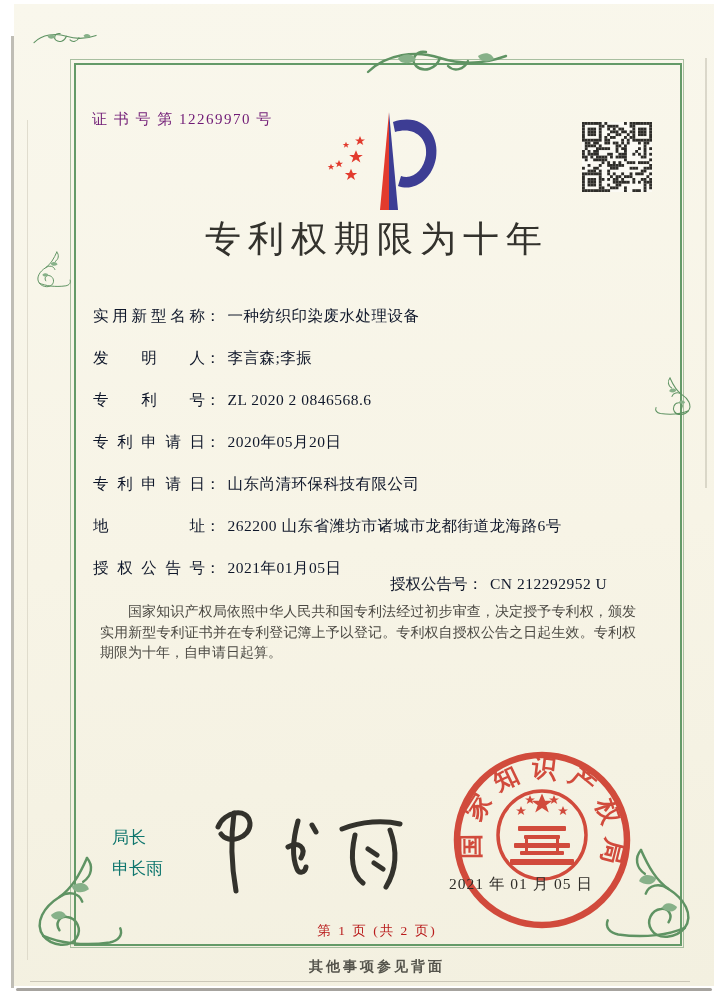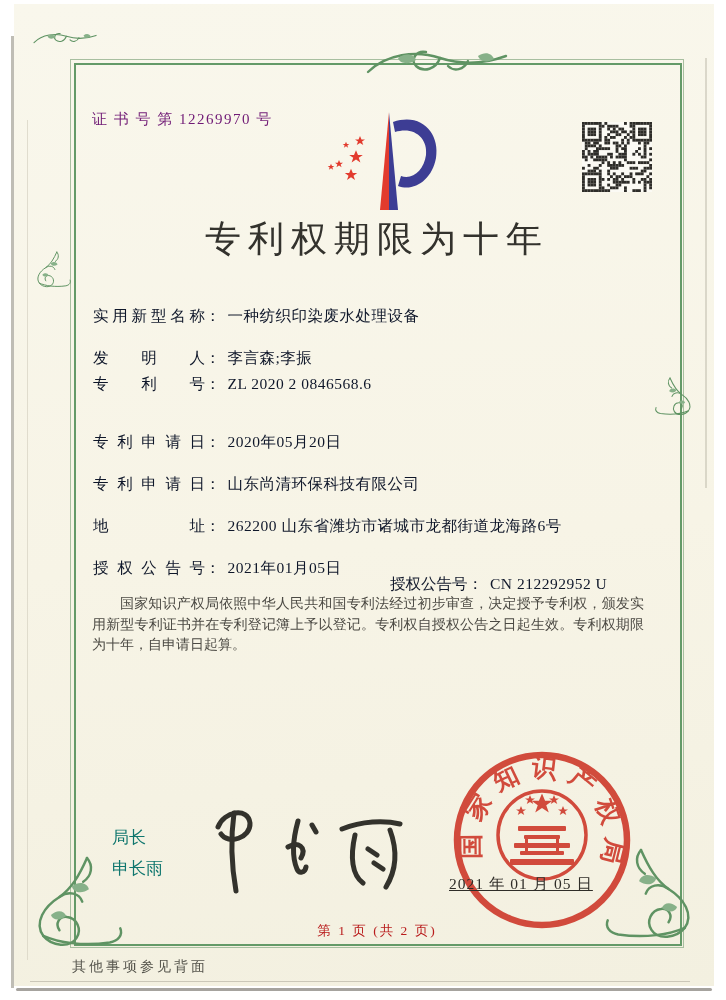--- a/index.html
+++ b/index.html
@@ -30,32 +30,32 @@
          font-size:36px;letter-spacing:7px;color:#33322d;font-weight:500;}
 
   .row{position:absolute;left:93px;font-size:15.5px;color:#0f172a;white-space:nowrap;}
   .lbl{display:inline-block;width:112px;text-align:justify;text-align-last:justify;vertical-align:bottom;}
   .colon{margin-right:7px;}
   .val{letter-spacing:.5px;}
   .pair2{position:absolute;left:297px;top:16px;}
 
   .paras{position:absolute;left:92px;top:594px;width:552px;font-size:14px;line-height:20.6px;
          color:#4b4943;text-align:justify;}
-  .paras p{margin:0;text-indent:2em;}
+  .paras p{margin:8px;text-indent:2em;}
 
   .signer{position:absolute;left:112px;top:822px;font-family:"Liberation Sans","DejaVu Sans",sans-serif;
           font-size:17px;line-height:31px;color:#0f766e;}
   .sig{position:absolute;left:206px;top:797px;}
   .sealwrap{position:absolute;left:437px;top:748px;}
-  .seal-date{position:absolute;left:449px;top:874px;font-size:15.5px;color:#2f2d28;letter-spacing:1px;z-index:5;text-decoration:underline;}
+  .seal-date{position:absolute;left:449px;top:874px;font-size:15.5px;color:#2f2d28;letter-spacing:1px;z-index:5;}
 
   .page-no{position:absolute;left:72px;top:922px;width:610px;text-align:center;
            font-size:13.5px;letter-spacing:2px;color:#b91c1c;}
-  .back-note{position:absolute;left:72px;top:958px;width:610px;text-align:left;
-             font-size:14px;letter-spacing:3px;color:#55544c;}
+  .back-note{position:absolute;left:72px;top:958px;width:610px;text-align:center;
+             font-size:14px;letter-spacing:3px;color:#55544c;font-weight:bold;}
 </style>
 </head>
 <body>
 
 <svg width="0" height="0" style="position:absolute">
   <defs>
     <path id="star" d="M0,-10 L2.94,-3.09 10,-3.09 4.05,1.18 6.47,8.09 0,3.82 -6.47,8.09 -4.05,1.18 -10,-3.09 -2.94,-3.09 Z"></path>
     <g id="flourish">
       <g fill="none" stroke="#5f9363" stroke-width="2.6" stroke-linecap="round">
         <path d="M60,0 C52,18 44,32 31,41 C15,51 4,68 14,82 C23,93 42,95 49,84 C55,75 49,63 39,62 C31,61 26,69 31,76"></path>
@@ -426,21 +426,21 @@
 </svg>
 
 <div class="title">专利权期限为十年</div>
 
 <div class="row" style="top:306px">
   <span class="lbl">实用新型名称</span><span class="colon">：</span><span class="val">一种纺织印染废水处理设备</span>
 </div>
 <div class="row" style="top:348px">
   <span class="lbl">发明人</span><span class="colon">：</span><span class="val">李言森;李振</span>
 </div>
-<div class="row" style="top:374px">
+<div class="row" style="top:390px">
   <span class="lbl">专利号</span><span class="colon">：</span><span class="val">ZL 2020 2 0846568.6</span>
 </div>
 <div class="row" style="top:432px">
   <span class="lbl">专利申请日</span><span class="colon">：</span><span class="val">2020年05月20日</span>
 </div>
 <div class="row" style="top:474px">
   <span class="lbl">专利申请日</span><span class="colon">：</span><span class="val">山东尚清环保科技有限公司</span>
 </div>
 <div class="row" style="top:516px">
   <span class="lbl">地址</span><span class="colon">：</span><span class="val">262200 山东省潍坊市诸城市龙都街道龙海路6号</span>

